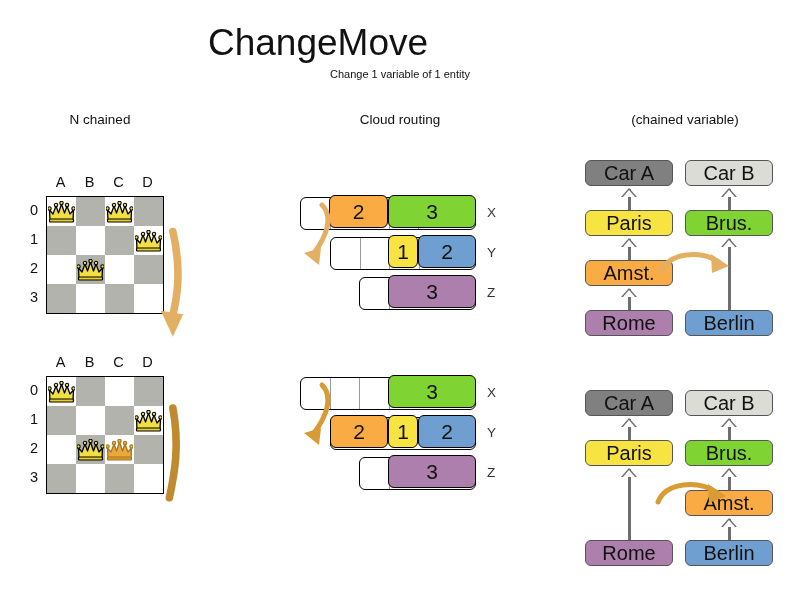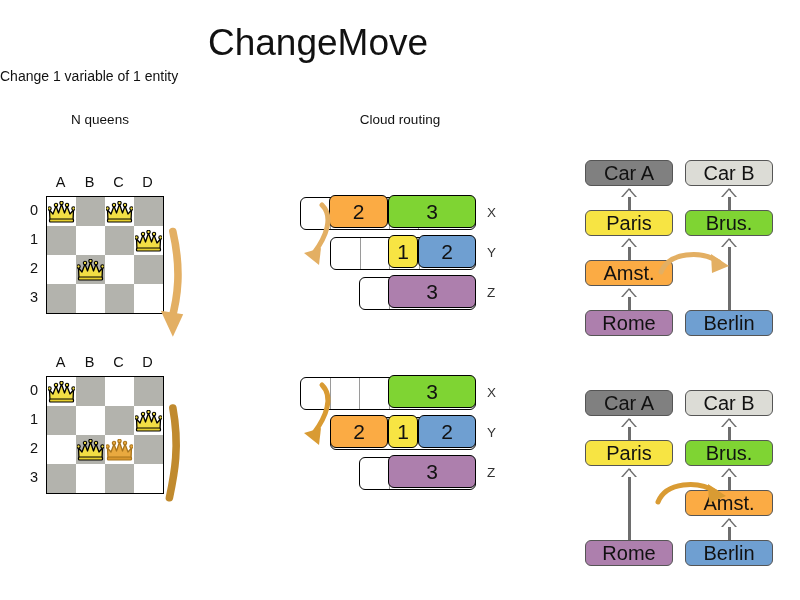--- a/index.html
+++ b/index.html
@@ -8,22 +8,22 @@
     font-family:"Liberation Sans",sans-serif;color:#000;
     position:relative;overflow:hidden;
   }
 
   
   #page-title{
     position:absolute;top:22px;left:0;width:636px;text-align:center;
     font-size:37px;font-weight:400;letter-spacing:0px;color:#111;
   }
   #page-subtitle{
-    position:absolute;top:68px;left:0;width:800px;
-    font-size:14px;font-weight:400;color:#111;
+    position:absolute;top:68px;left:0;width:800px;text-align:center;
+    font-size:11px;font-weight:400;color:#111;
   }
   .section-title{
     position:absolute;text-align:center;font-size:13.5px;color:#111;line-height:17px;
   }
   #sec-queens{left:20px;top:111px;width:160px;}
   #sec-cloud{left:310px;top:111px;width:180px;}
   #sec-vrp{left:590px;top:111px;width:190px;}
 
   
   .board{position:absolute;}
@@ -80,26 +80,27 @@
 
   .curve{position:absolute;overflow:visible;}
 </style>
 </head>
 <body>
 
 <div id="page-title">ChangeMove</div>
 <div id="page-subtitle">Change 1 variable of 1 entity</div>
 
 <div class="section-title" id="sec-queens">
-  <span>N queens</span>
+  <span>N chained</span>
 </div>
 <div class="section-title" id="sec-cloud">
   <span>Cloud routing</span>
 </div>
 <div class="section-title" id="sec-vrp">
+  <div>(chained variable)</div>
 </div>
 
 <div class="board" id="board-before" style="left:46px;top:196px;">
   <div class="file" style="left:0px;">A</div>
   <div class="file" style="left:29px;">B</div>
   <div class="file" style="left:58px;">C</div>
   <div class="file" style="left:87px;">D</div>
   <div class="rank" style="top:0px;">0</div>
   <div class="rank" style="top:29px;">1</div>
   <div class="rank" style="top:58px;">2</div>

